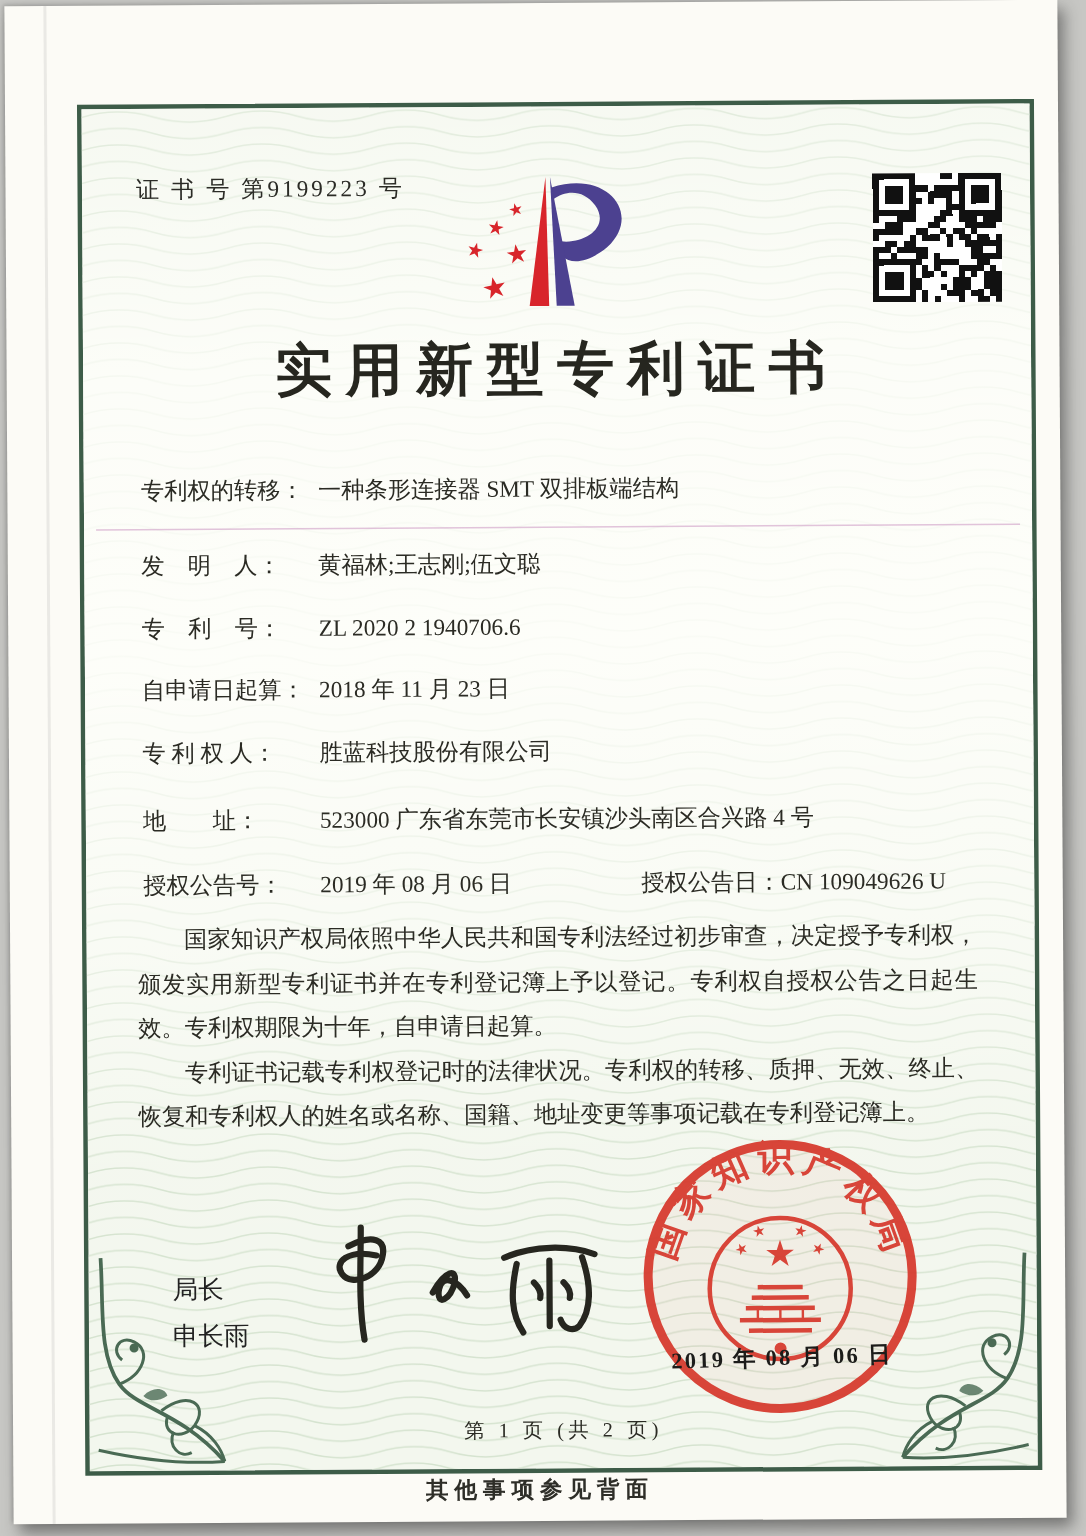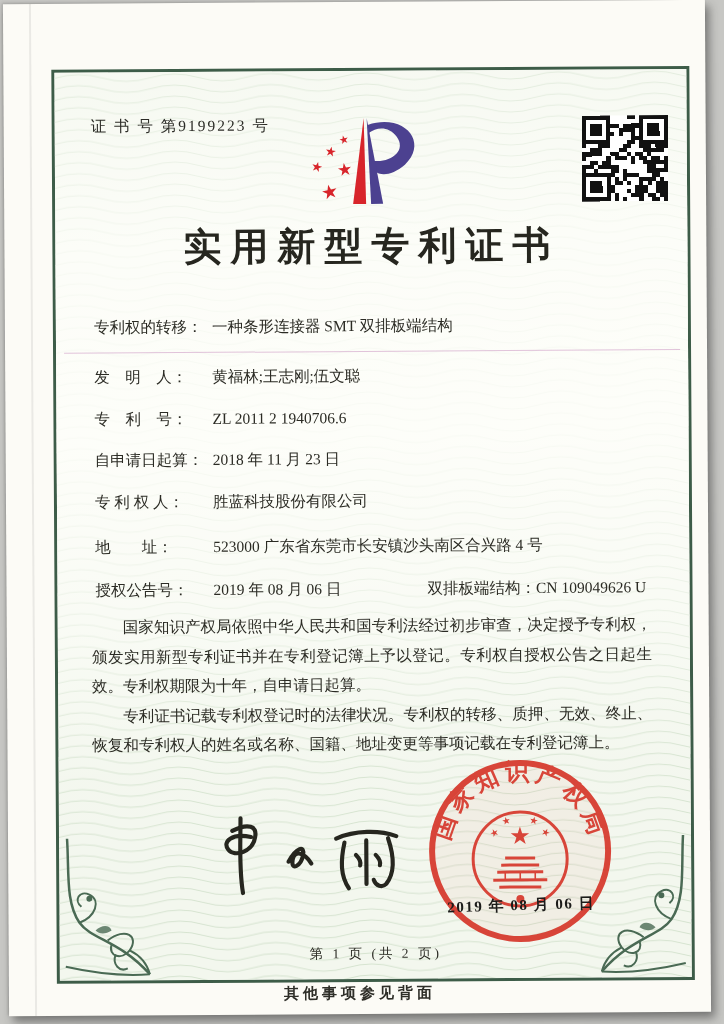--- a/index.html
+++ b/index.html
@@ -275,41 +275,45 @@
     <div class="title">实用新型专利证书</div>
 
     <div class="fieldrow" style="top:245px">
       <span class="flabel">专利权的转移：</span><span>一种条形连接器 SMT 双排板端结构</span>
     </div>
     <div class="pinkline"></div>
     <div class="fieldrow" style="top:295px">
       <span class="flabel">发　明　人：</span><span>黄福林;王志刚;伍文聪</span>
     </div>
     <div class="fieldrow" style="top:337px">
-      <span class="flabel">专　利　号：</span><span>ZL 2011 2 1940706.6</span>
+      <span class="flabel">专　利　号：</span><span>ZL 2020 2 1940706.6</span>
     </div>
     <div class="fieldrow" style="top:378px">
       <span class="flabel">自申请日起算：</span><span>2018 年 11 月 23 日</span>
     </div>
     <div class="fieldrow" style="top:420px">
       <span class="flabel">专 利 权 人：</span><span>胜蓝科技股份有限公司</span>
     </div>
     <div class="fieldrow" style="top:465px">
       <span class="flabel">地　　址：</span><span>523000 广东省东莞市长安镇沙头南区合兴路 4 号</span>
     </div>
     <div class="fieldrow" style="top:508px">
       <span class="flabel">授权公告号：</span><span>2019 年 08 月 06 日</span>
-      <span class="gcol2"><span>双排板端结构：</span><span>CN 109049626 U</span></span>
+      <span class="gcol2"><span>授权公告日：</span><span>CN 109049626 U</span></span>
     </div>
 
     <div class="paras">
       <p>国家知识产权局依照中华人民共和国专利法经过初步审查，决定授予专利权，颁发实用新型专利证书并在专利登记簿上予以登记。专利权自授权公告之日起生效。专利权期限为十年，自申请日起算。</p>
       <p>专利证书记载专利权登记时的法律状况。专利权的转移、质押、无效、终止、恢复和专利权人的姓名或名称、国籍、地址变更等事项记载在专利登记簿上。</p>
     </div>
 
+    <div class="signer">
+      <div>局长</div>
+      <div>申长雨</div>
+    </div>
 
     <svg class="sig" viewBox="0 0 210 80" xmlns="http://www.w3.org/2000/svg">
       <g fill="none" stroke="#26261f" stroke-width="4" stroke-linecap="round" stroke-linejoin="round">
         <path d="M34,16 C50,8 58,12 56,22 C54,36 36,42 30,34 C24,26 34,18 52,22"></path>
         <path d="M42,4 C42,26 40,52 44,76"></path>
         <path d="M88,46 C96,32 104,30 102,40 C100,50 90,56 92,44 C94,34 104,38 110,48"></path>
         <path d="M134,24 C152,16 176,16 192,22"></path>
         <path d="M142,28 C138,46 138,60 146,72"></path>
         <path d="M184,24 C190,42 190,58 182,68 C178,72 172,70 170,64"></path>
         <path d="M163,26 L163,68"></path>

